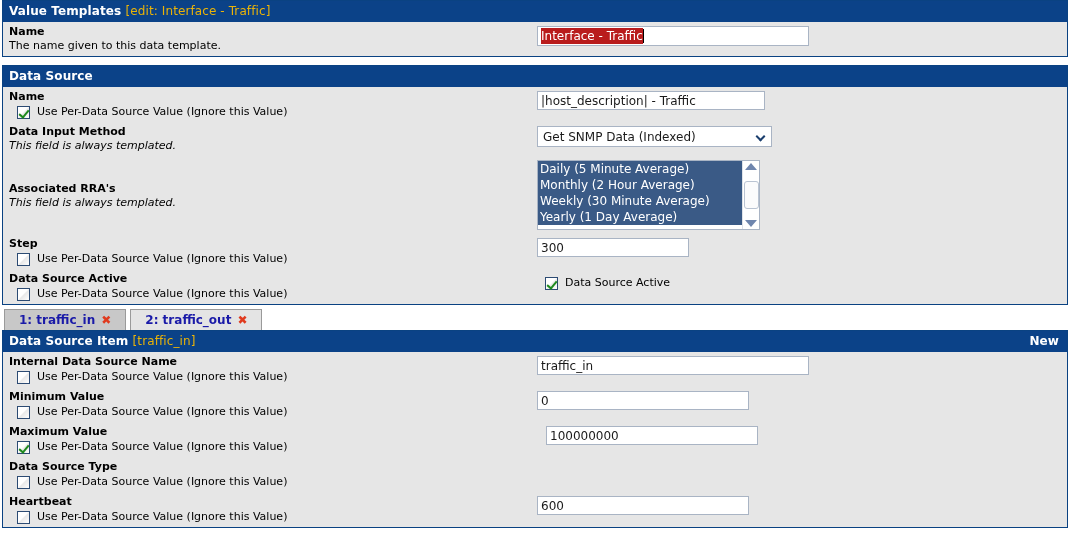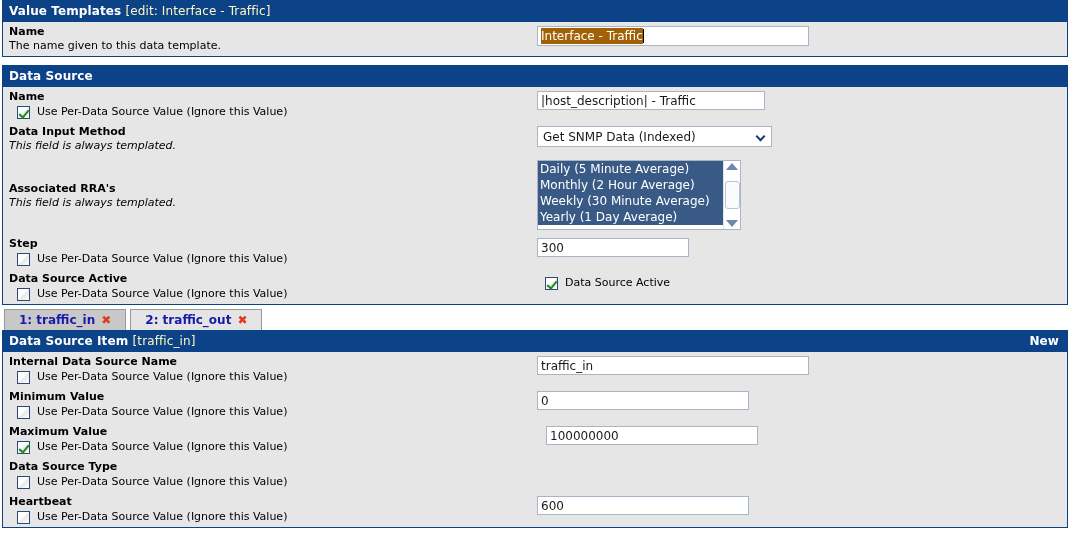--- a/index.html
+++ b/index.html
@@ -44,21 +44,21 @@
     box-sizing: border-box;
     width: 1066px;
     margin: 0 0 0 2px;
     display: flex;
     align-items: center;
     justify-content: space-between;
     letter-spacing: .1px;
   }
   .bar .bar-sub {
     font-weight: normal;
-    color: #fef9c3;
+    color: #eab308;
     margin-top: 32px;
   }
   .bar-left { white-space: nowrap; }
   .bar-new {
     font-weight: bold;
     color: #ffffff;
     font-size: 12px;
     text-decoration: none;
     padding-right: 2px;
   }
@@ -159,21 +159,21 @@
   .ti-sel-wrap {
     box-sizing: border-box;
     height: 20px;
     border: 1px solid #A9B4C4;
     background: #ffffff;
     display: flex;
     align-items: center;
     padding: 0 3px;
   }
   .ti-sel-wrap .seltext {
-    background: #a16207;
+    background: #b91c1c;
     color: #ffffff;
     font-size: 12px;
     line-height: 16px;
     padding: 0 0px;
     white-space: pre;
   }
   .ti-sel-wrap .caret {
     width: 1px;
     height: 14px;
     background: #000;
@@ -208,21 +208,21 @@
     border: solid #1b3f6e;
     border-width: 0 2px 2px 0;
     transform: rotate(45deg);
   }
 
   
   .listbox {
     box-sizing: border-box;
     border: 1px solid #A9B4C4;
     background: #ffffff;
-    width: 204px;
+    width: 223px;
     height: 70px;
     display: flex;
     overflow: hidden;
   }
   .listbox .opts {
     flex: 1 1 auto;
     overflow: hidden;
   }
   .listbox .opt {
     background: #3a5a86;

